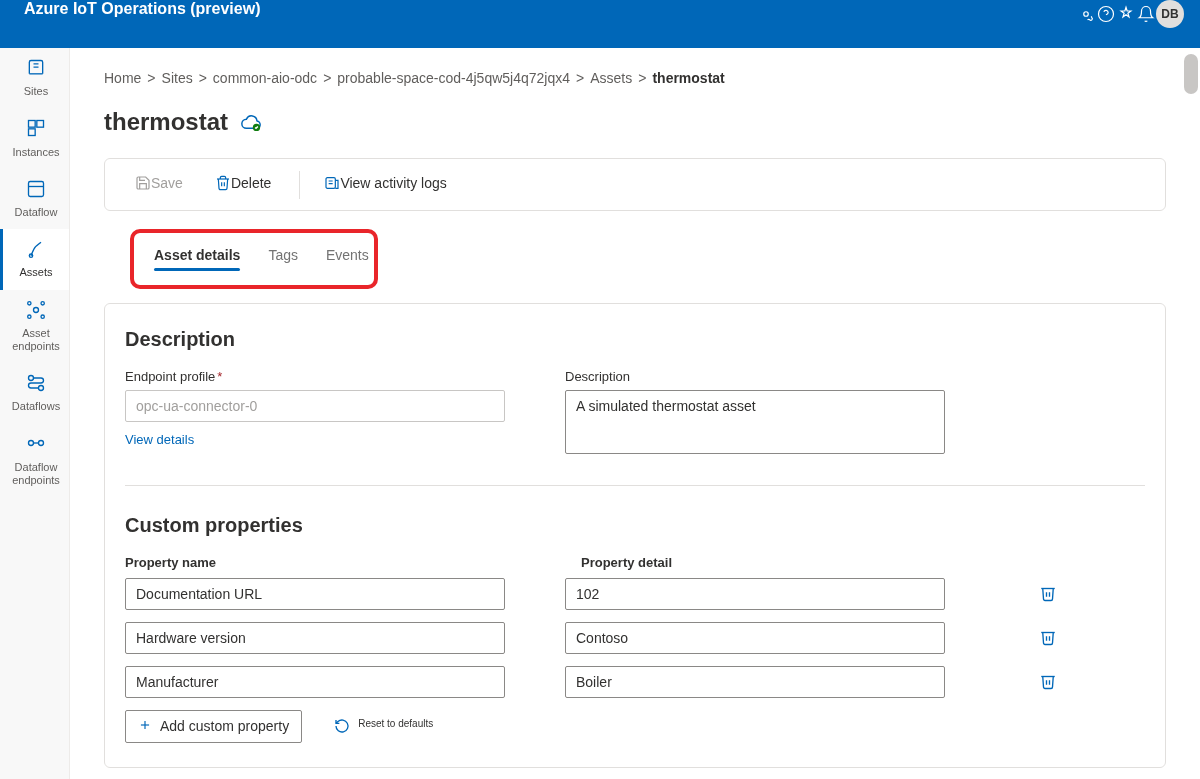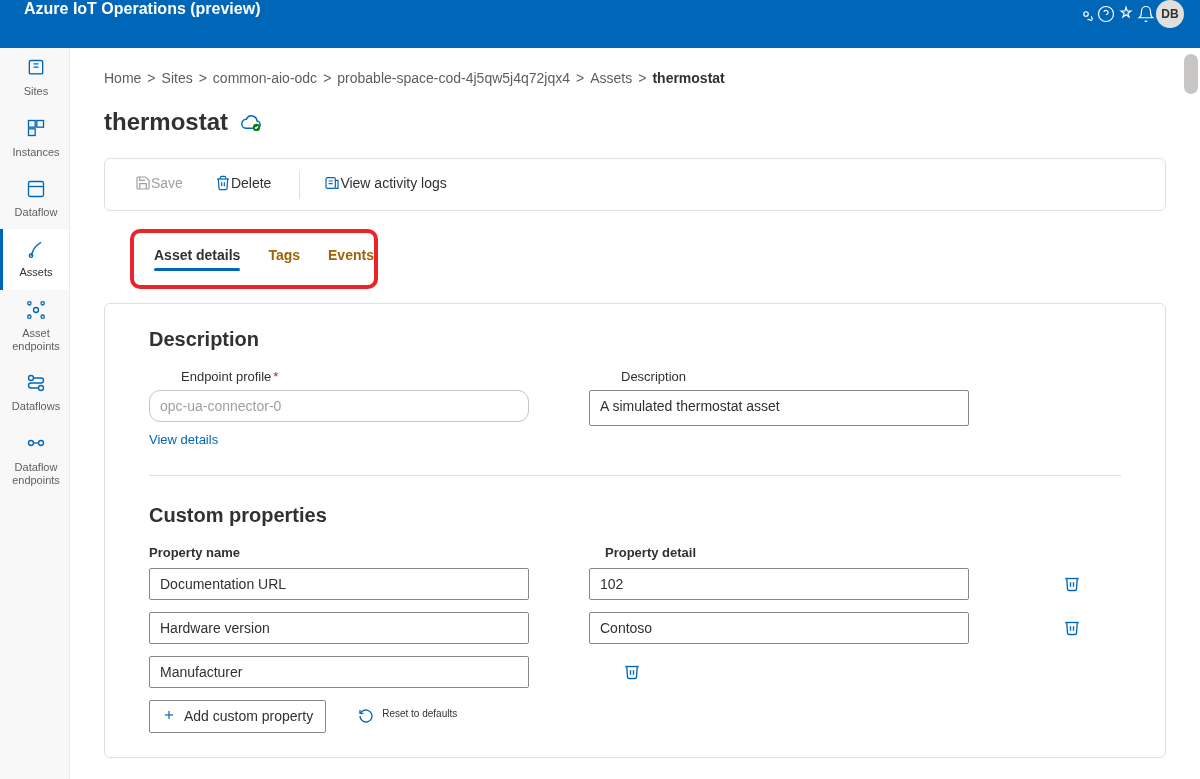--- a/index.html
+++ b/index.html
@@ -93,54 +93,54 @@
   font-size: 14px; color: #323130; cursor: pointer;
 }
 .toolbar-btn.disabled { color: #a19f9d; cursor: default; }
 .toolbar-btn .ticon { color: #0067b8; }
 .toolbar-btn.disabled .ticon { color: #a19f9d; }
 .toolbar-sep { width: 1px; height: 28px; background: #e1dfdd; margin: 0 14px 0 6px; }
 
 
 .tabs-wrapper { position: relative; margin-bottom: 26px; margin-left: 46px; }
 .tabs { display: flex; gap: 28px; padding: 8px 4px; }
-.tab { font-size: 14px; color: #a16207; padding: 6px 0; cursor: pointer; position: relative; font-weight: bold; }
+.tab { font-size: 14px; color: #737373; padding: 6px 0; cursor: pointer; position: relative; }
 .tab.active { color: #323130; font-weight: 600; }
 .tab.active::after {
   content: ''; position: absolute; left: 0; right: 0; bottom: -2px; height: 3px;
   background: #0067b8; border-radius: 2px;
 }
 .highlight-box {
   position: absolute; top: -4px; left: -20px;
   width: 248px; height: 60px;
   border: 4px solid #e9252a; border-radius: 10px;
   pointer-events: none;
 }
 
 
 .card {
   border: 1px solid #e1dfdd; border-radius: 6px;
-  padding: 24px 44px;
+  padding: 24px 20px;
 }
 .section-title { font-size: 20px; font-weight: 600; margin-bottom: 18px; }
 .form-row { display: flex; gap: 60px; margin-bottom: 10px; }
 .form-col { flex: 0 0 auto; width: 380px; }
-.form-label { font-size: 13px; color: #323130; margin-bottom: 6px; display: block; margin-left: 32px; }
+.form-label { font-size: 13px; color: #323130; margin-bottom: 6px; display: block; }
 .req { color: #a4262c; margin-left: 2px; }
 .input {
   width: 100%; padding: 7px 10px; font-size: 14px;
   border: 1px solid #8a8886; border-radius: 2px;
   background: #ffffff; color: #323130;
 }
-.input[disabled] { background: #ffffff; color: #a19f9d; border-color: #c8c6c4; border-radius: 11px; }
+.input[disabled] { background: #ffffff; color: #a19f9d; border-color: #c8c6c4; }
 .textarea {
   width: 100%; padding: 7px 10px; font-size: 14px;
   border: 1px solid #8a8886; border-radius: 2px;
   background: #ffffff; color: #323130;
-  height: 36px; resize: none; font-family: inherit;
+  height: 64px; resize: none; font-family: inherit;
 }
 .link { color: #0067b8; font-size: 13px; cursor: pointer; margin-top: 10px; display: inline-block; }
 
 .divider { border: none; border-top: 1px solid #e1dfdd; margin: 28px 0; }
 
 
 .prop-header { display: flex; gap: 76px; margin-bottom: 8px; }
 .prop-header-col { width: 380px; font-size: 13px; font-weight: 600; }
 .prop-row { display: flex; gap: 60px; align-items: center; margin-bottom: 12px; }
 .prop-input { width: 380px; }
@@ -366,20 +366,21 @@
             <button class="del-btn">
               <span><svg width="18" height="18" viewBox="0 0 24 24" fill="none" stroke="currentColor" stroke-width="1.8">
                     <polyline points="3 6 5 6 21 6"></polyline>
                     <path d="M19 6l-1 14a2 2 0 0 1-2 2H8a2 2 0 0 1-2-2L5 6"></path>
                     <path d="M10 11v6M14 11v6"></path>
                   </svg></span>
             </button>
           </div>
           <div class="prop-row">
             <input class="input prop-input" value="Manufacturer" style="">
+            <input class="input prop-input" value="Boiler" style="">
             <button class="del-btn">
               <span><svg width="18" height="18" viewBox="0 0 24 24" fill="none" stroke="currentColor" stroke-width="1.8">
                     <polyline points="3 6 5 6 21 6"></polyline>
                     <path d="M19 6l-1 14a2 2 0 0 1-2 2H8a2 2 0 0 1-2-2L5 6"></path>
                     <path d="M10 11v6M14 11v6"></path>
                   </svg></span>
             </button>
           </div>
 
           <div class="prop-actions">

